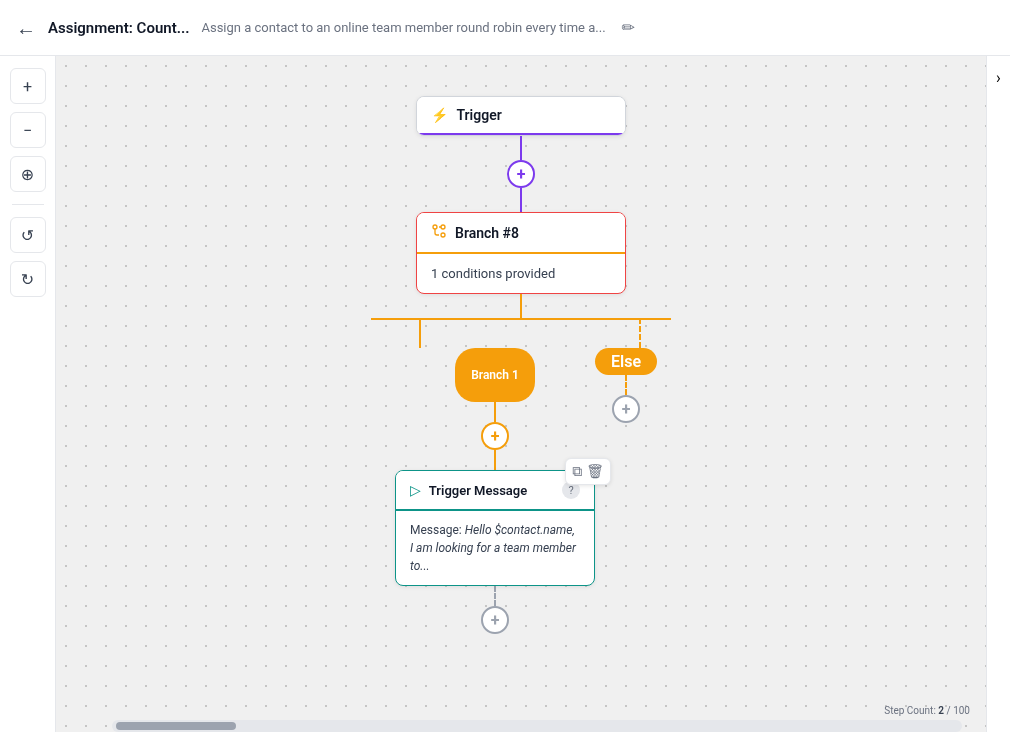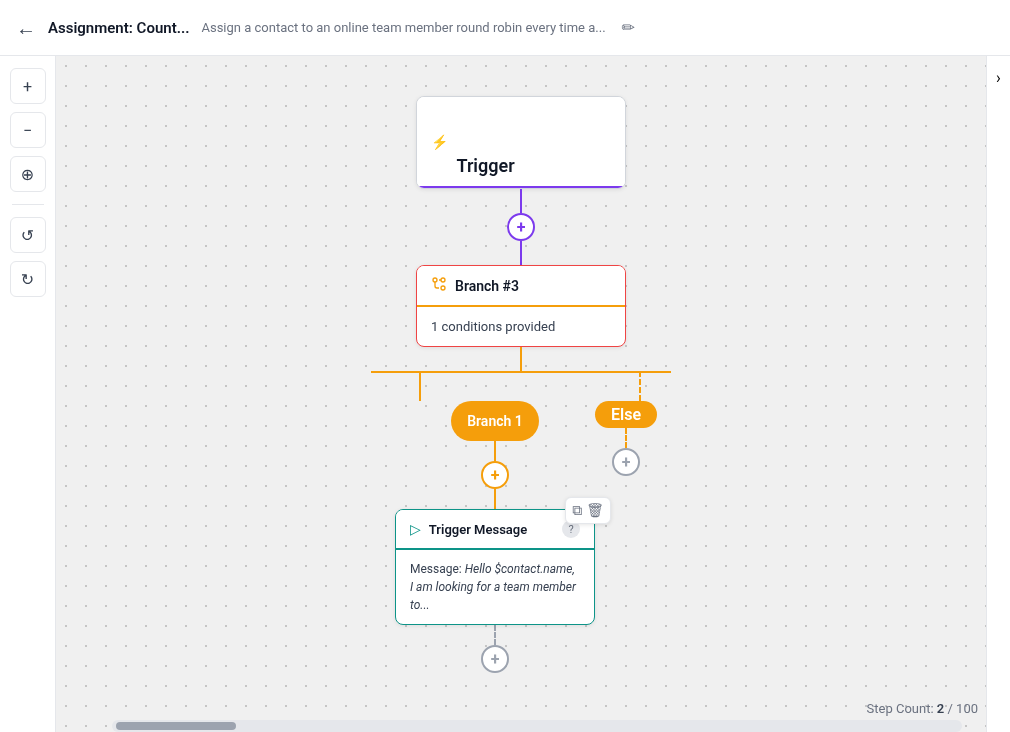--- a/index.html
+++ b/index.html
@@ -49,21 +49,21 @@
     .trigger-node {
       background: #fff; border: 1.5px solid #d1d5db; border-radius: 8px;
       width: 210px; box-shadow: 0 1px 4px rgba(0,0,0,0.08);
       overflow: hidden;
     }
     .trigger-header {
       display: flex; align-items: center; gap: 8px;
       padding: 10px 14px; border-bottom: 2px solid #7c3aed; background: #fff;
     }
     .trigger-icon { color: #7c3aed; font-size: 14px; }
-    .trigger-title { font-size: 18px; font-weight: 600; color: #111827; margin-top: 48px; }
+    .trigger-title { font-size: 14px; font-weight: 600; color: #111827; }
     .trigger-body { padding: 12px 14px; font-size: 13px; color: #374151; }
 
     
     .add-btn {
       width: 28px; height: 28px; border-radius: 50%; background: #fff;
       border: 2px solid #7c3aed; display: flex; align-items: center; justify-content: center;
       cursor: pointer; color: #7c3aed; font-size: 16px; font-weight: bold;
       z-index: 10; position: relative;
     }
     .add-btn-yellow {
@@ -84,21 +84,21 @@
     }
     .branch-header {
       display: flex; align-items: center; gap: 8px;
       padding: 10px 14px; border-bottom: 2px solid #f59e0b; background: #fff;
     }
     .branch-icon { color: #f59e0b; font-size: 14px; }
     .branch-title { font-size: 14px; font-weight: 600; color: #111827; }
     .branch-body { padding: 12px 14px; font-size: 13px; color: #374151; }
     .branch-pill {
       background: #f59e0b; color: #fff; border-radius: 20px;
-      padding: 12px 16px; font-size: 14px; font-weight: 600; cursor: pointer;
+      padding: 20px 16px; font-size: 12px; font-weight: 600; cursor: pointer;
     }
     .else-pill {
       background: #f59e0b; color: #fff; border-radius: 20px;
       padding: 4px 16px; font-size: 16px; font-weight: 600; cursor: pointer;
     }
 
     
     .message-node {
       background: #fff; border: 1.5px solid #0d9488; border-radius: 8px;
       width: 200px; box-shadow: 0 1px 4px rgba(0,0,0,0.08); overflow: hidden;
@@ -117,22 +117,22 @@
     
     .node-actions {
       position: absolute; top: -12px; right: -16px;
       display: flex; gap: 4px; background: #fff; border: 1px solid #e5e7eb;
       border-radius: 6px; padding: 4px 6px; box-shadow: 0 1px 4px rgba(0,0,0,0.1);
     }
     .node-action-btn { cursor: pointer; color: #6b7280; font-size: 14px; }
 
     
     .step-count {
-      position: absolute; bottom: 16px; right: 8px;
-      font-size: 13px; color: #6b7280;
+      position: absolute; bottom: 16px; right: 16px;
+      font-size: 10px; color: #6b7280;
     }
     .step-count-num { color: #374151; font-weight: 600; }
 
     
     .bottom-scrollbar {
       position: absolute; bottom: 0; left: 56px; right: 24px; height: 12px;
       background: #e5e7eb; border-radius: 6px;
     }
     .scrollbar-thumb {
       width: 120px; height: 8px; background: #9ca3af; border-radius: 4px; margin: 2px 4px;
@@ -180,21 +180,21 @@
         <div class="branch-header">
           <span class="branch-icon">
             <svg width="16" height="16" viewBox="0 0 24 24" fill="none" stroke="#f59e0b" stroke-width="2">
               <circle cx="6" cy="6" r="3"></circle>
                 <circle cx="18" cy="18" r="3"></circle>
                 <circle cx="18" cy="6" r="3"></circle>
               <path d="M6 9v6a3 3 0 003 3h3"></path>
                 <path d="M15 6h-3"></path>
             </svg>
           </span>
-          <span class="branch-title">Branch #3</span>
+          <span class="branch-title">Branch #8</span>
         </div>
         <div class="branch-body">1 conditions provided</div>
       </div>
 
       <div style="position: relative; display: flex; flex-direction: column; align-items: center; width: 320px;">
 
         <div style="width:2px; height:24px; background:#f59e0b;"></div>
 
         <div style="position: relative; width: 300px; height: 2px; background: #f59e0b;">
 

